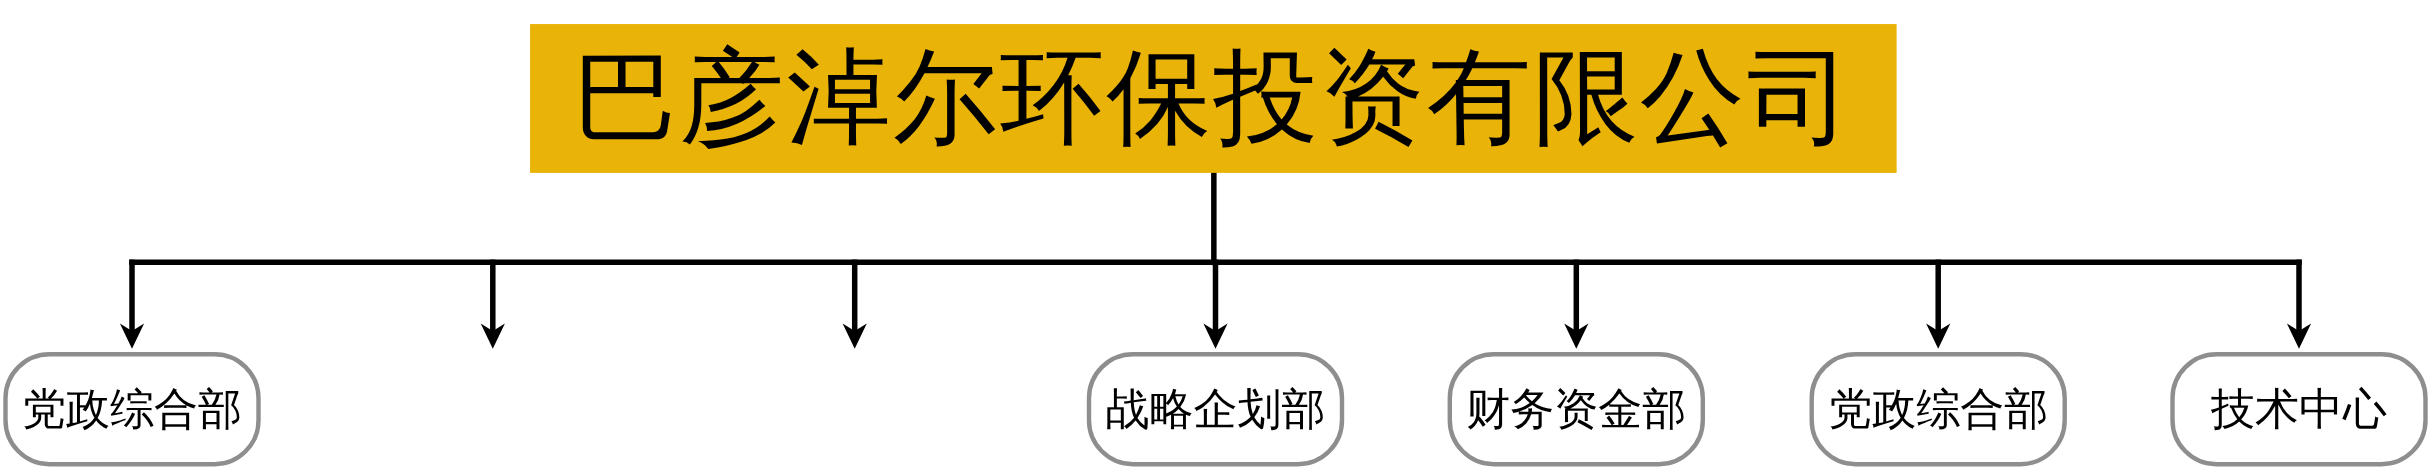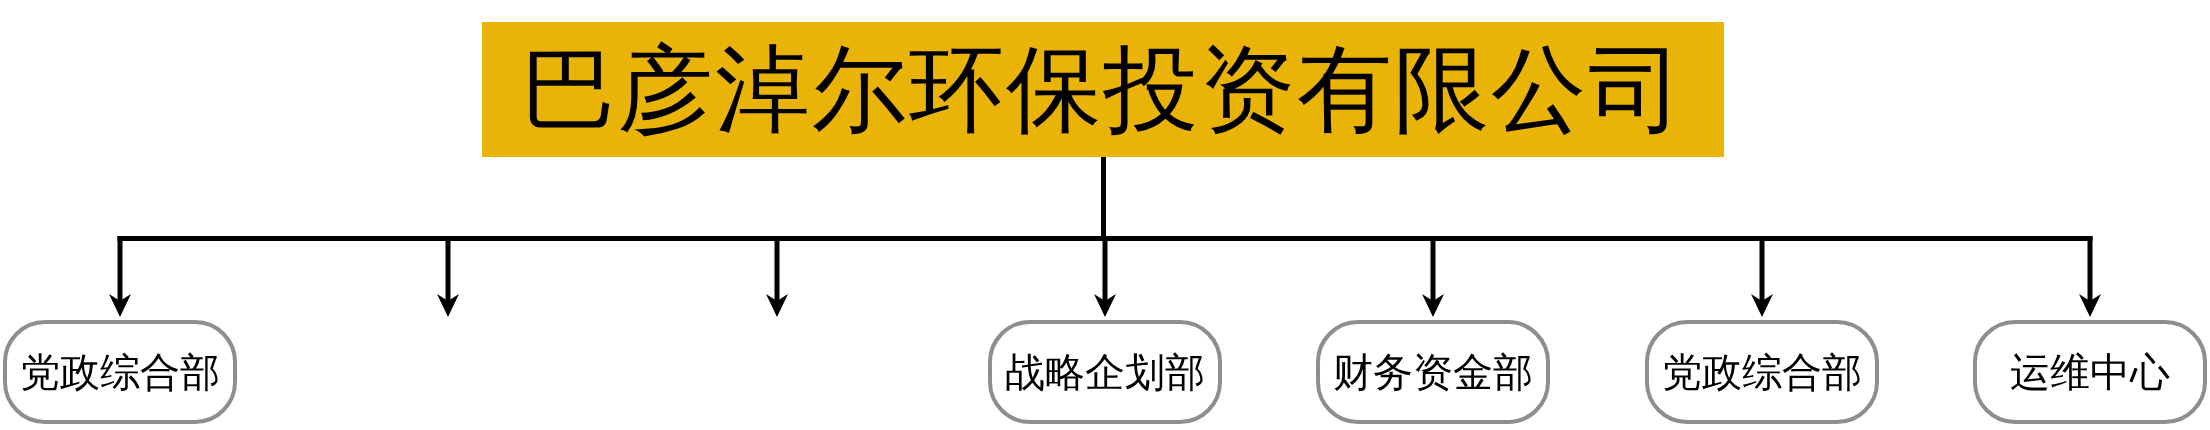--- a/index.html
+++ b/index.html
@@ -123,16 +123,16 @@
   <div class="dept-box" style="left:988px">
     <span class="dept-text">战略企划部</span>
   </div>
   <div class="dept-box" style="left:1316px">
     <span class="dept-text">财务资金部</span>
   </div>
   <div class="dept-box" style="left:1645px">
     <span class="dept-text">党政综合部</span>
   </div>
   <div class="dept-box" style="left:1973px">
-    <span class="dept-text">运维中心</span>
+    <span class="dept-text">技术中心</span>
   </div>
 
 </div>
 
 </body></html>

